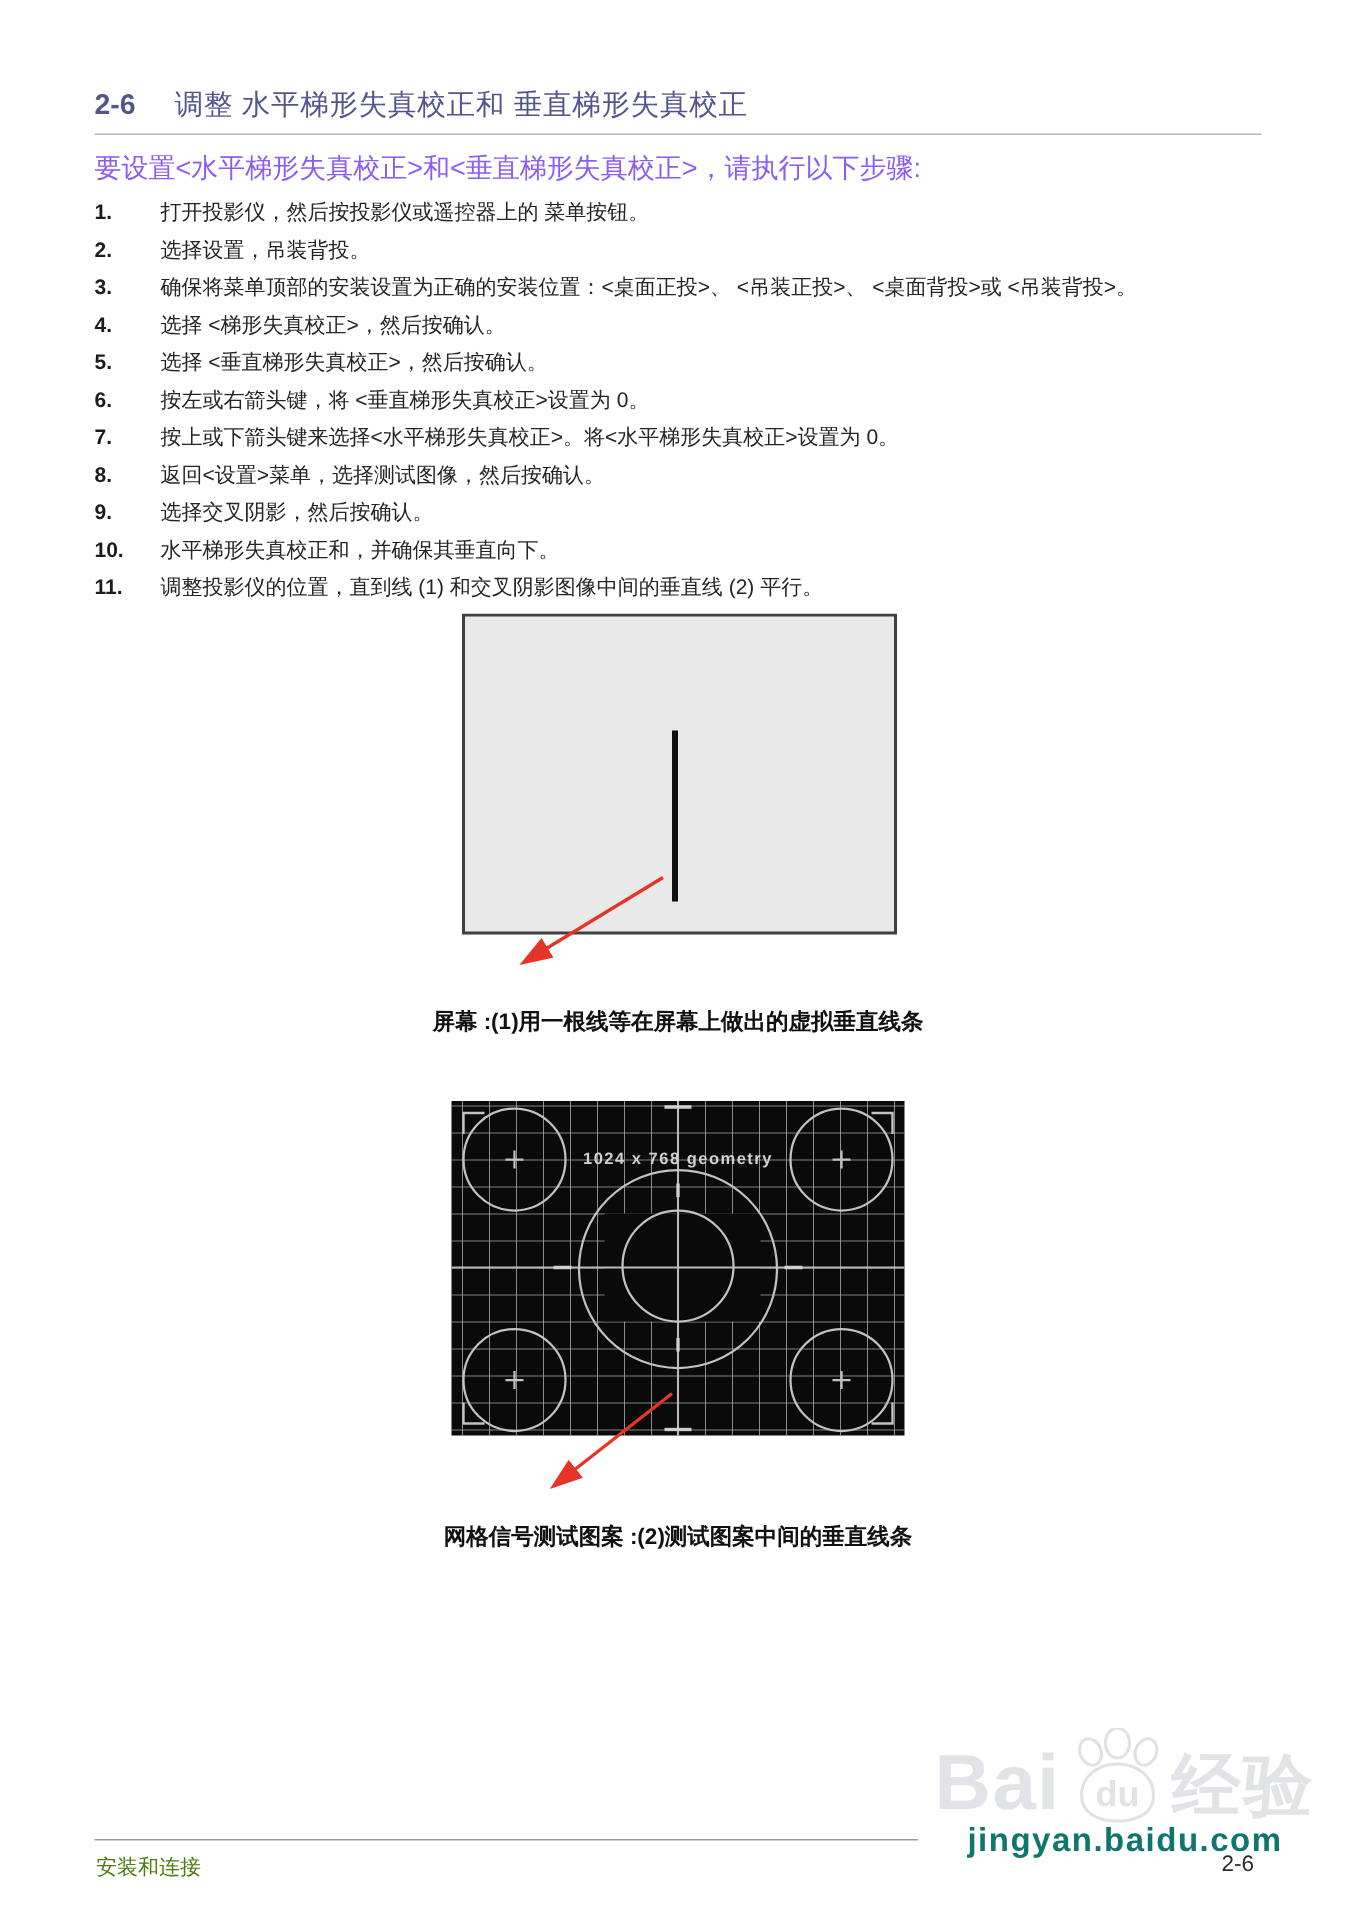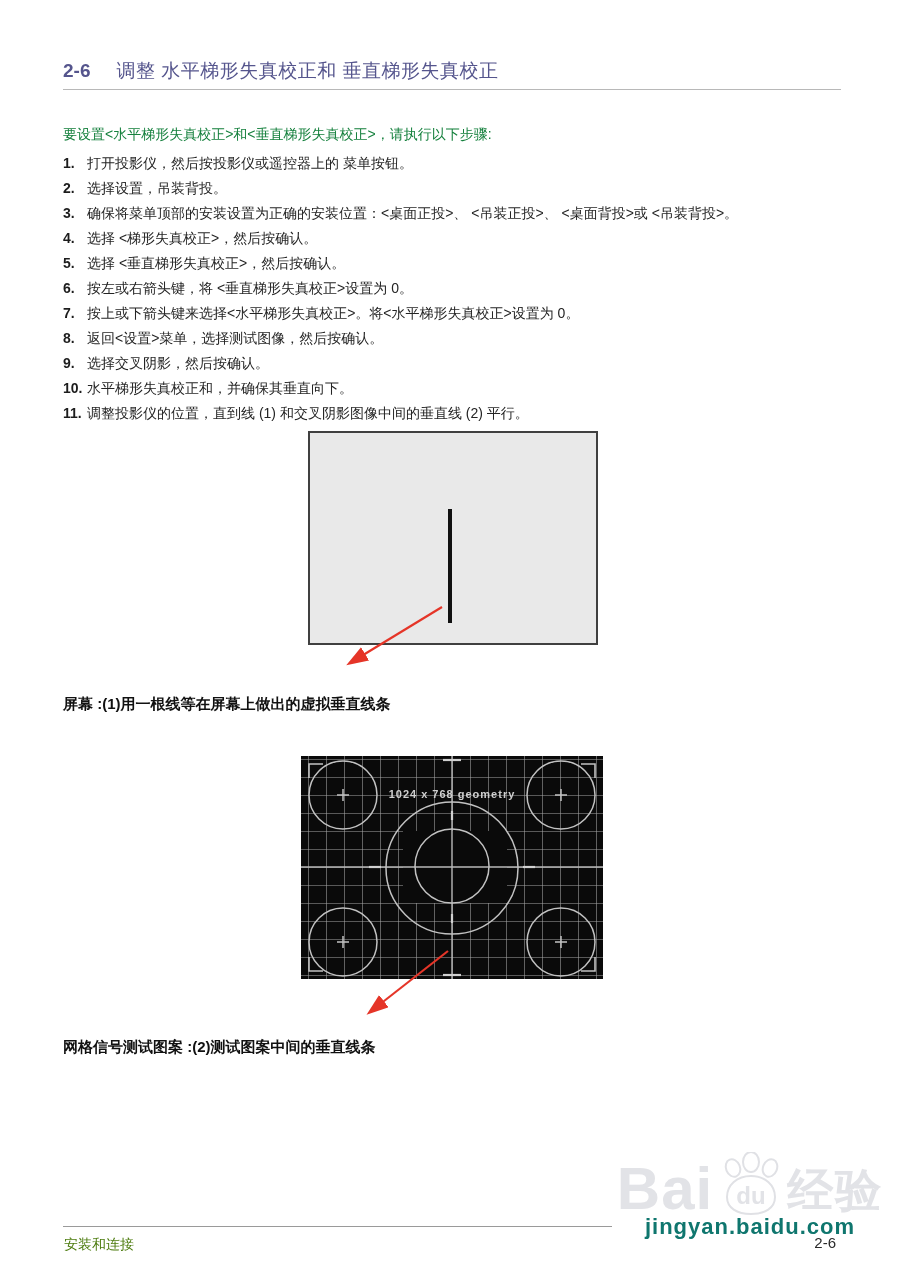--- a/index.html
+++ b/index.html
@@ -37,34 +37,35 @@
   .title-rule {
     margin-top: 5px;
     height: 0;
     border-top: 1px solid #b8b8b8;
   }
 
   
   .intro { margin: 15px 0 0 0; font-size: 14px; line-height: 28px; color: #242424; }
   .intro span { display: block; }
 
-  .steps-intro { margin: 32px 0 0 0; font-size: 14px; line-height: 25px; color: #15803d; }
+  .steps-intro { margin: 10px 0 0 0; font-size: 18px; line-height: 25px; color: #8b5cf6; }
 
   
   #steps { margin-top: 4px; }
   .step { display: flex; font-size: 14px; line-height: 25px; color: #242424; }
   .step-num { width: 24px; flex: 0 0 24px; font-weight: bold; color: #1c1c1c; }
-  .step-text { flex: 1; }
+  .step-text { flex: 1; margin-left: 20px; }
 
   
   .fig-svg { display: block; margin: 0 auto; }
   #fig1-svg { margin-top: 5px; }
   #fig2-svg { margin-top: 41px; }
   .fig-caption {
     margin-top: 16px;
+    text-align: center;
     font-size: 15px;
     font-weight: bold;
     color: #111111;
     line-height: 22px;
   }
   #caption2 { margin-top: 14px; }
 
   
   .watermark {
     position: absolute;
@@ -77,21 +78,21 @@
     padding: 2px 0 0 0;
   }
   .wm-row {
     display: flex;
     align-items: flex-end;
     justify-content: center;
     gap: 2px;
     color: #e2e3e7;
     font-weight: bold;
   }
-  .wm-bai { font-size: 60px; line-height: 54px; letter-spacing: 1px; }
+  .wm-bai { font-size: 52px; line-height: 54px; letter-spacing: 1px; }
   .wm-cn  { font-size: 46px; line-height: 52px; letter-spacing: 2px; }
   .wm-url {
     margin-top: -6px;
     font-size: 22px;
     font-weight: bold;
     color: #0f766e;
     letter-spacing: 1px;
     line-height: 34px;
   }
 

